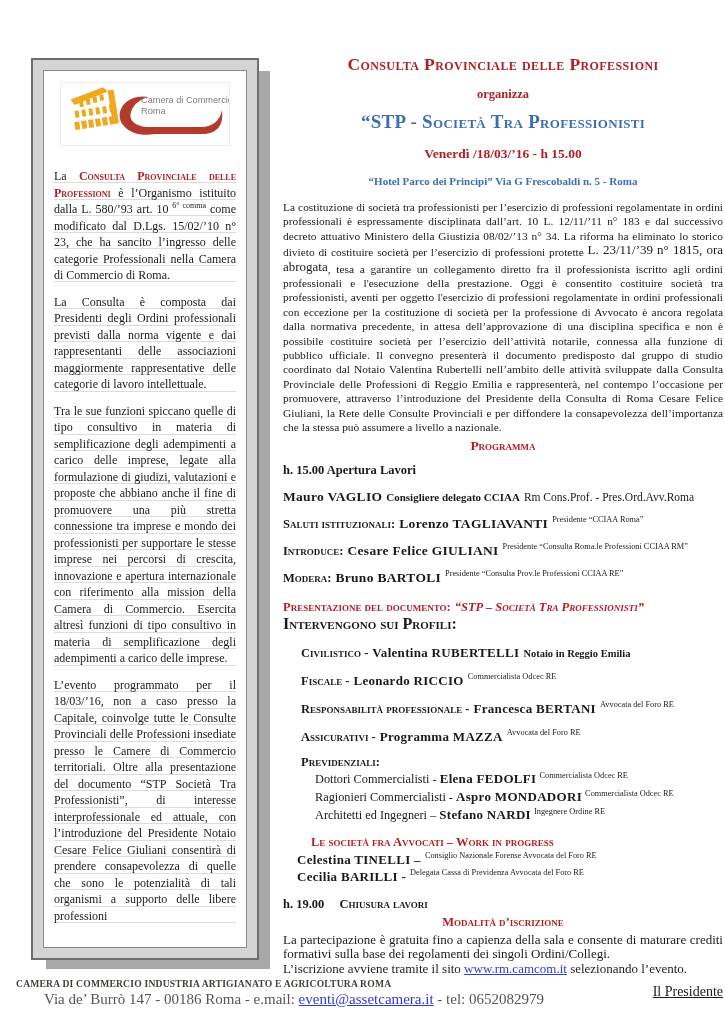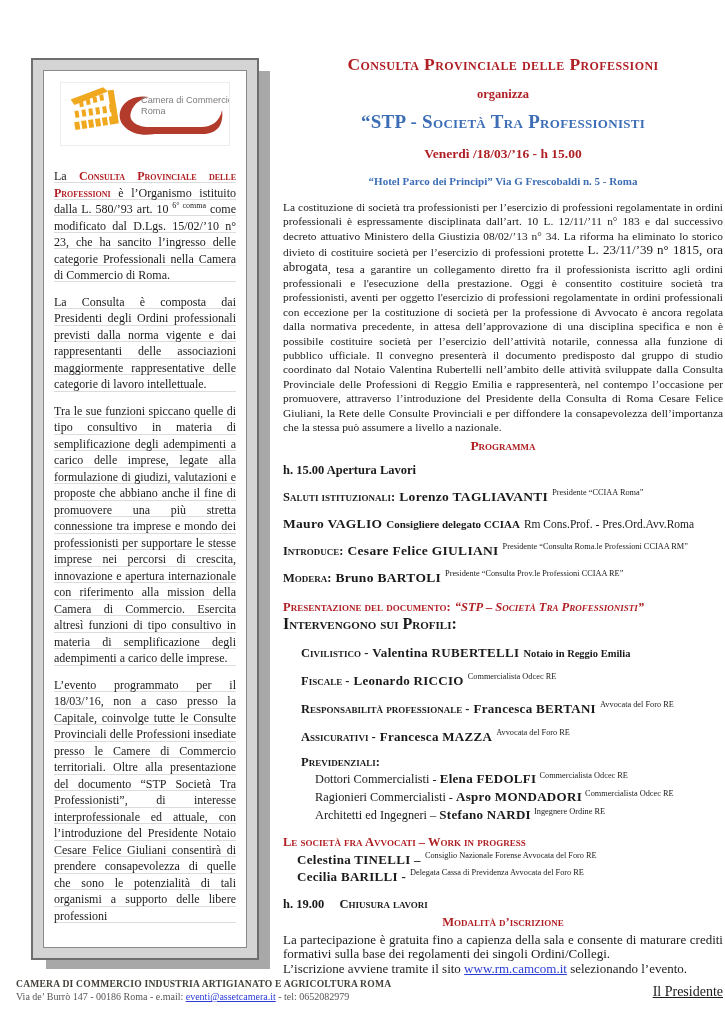--- a/index.html
+++ b/index.html
@@ -46,33 +46,33 @@
   .midbold{font-weight:bold;font-size:11px;}
   .rest{font-size:11.5px;}
   .pres-head{margin-top:11px;color:#b01f24;}
   .sc-red{font-variant:small-caps;font-weight:bold;font-size:12.5px;color:#b01f24;}
   .sc-red.italic{font-style:italic;}
   .sc-black{font-variant:small-caps;font-weight:bold;font-size:16px;}
   .profile{margin:10px 0 0 18px;}
   .qual-bold{font-weight:bold;font-size:10.5px;}
   .prev-head{margin:10px 0 0 18px;display:block;}
   .prev-item{margin:1.5px 0 0 32px;font-size:12.3px;line-height:15.5px;}
-  .avv-head{margin-top:11px;display:block;}
+  .avv-head{margin-top:11px;display:block;margin-left:28px;}
   .avv-item{margin:1px 0 0 14px;line-height:15.5px;}
   .closing{margin-top:12px;font-weight:bold;font-size:12.5px;}
   .closing-time{margin-right:12px;}
   .iscr-head{margin-top:3px;text-align:center;display:block;}
   .iscr{margin:3px 0 8px 0;font-size:13px;line-height:14.6px;text-align:justify;}
   .link{color:#2b3bd6;text-decoration:underline;cursor:pointer;}
   .sig{margin-top:4px;text-align:right;}
   .sig1{font-size:14px;text-decoration:underline;}
   
   .footer{position:absolute;left:16px;top:978px;width:707px;text-align:left;color:#44403a;}
   .f1{font-weight:bold;font-size:9.6px;letter-spacing:.2px;}
-  .f2{font-size:10px;margin-top:2px;color:#555;}
+  .f2{font-size:15px;margin-top:2px;color:#555;margin-left:28px;}
 </style>
 </head>
 <body>
 
 <div class="page">
 
   <aside class="sidebar-box">
     <div class="logo-card">
       <svg width="168" height="58" viewBox="0 0 168 58">
         <rect x="0" y="0" width="168" height="58" fill="#ffffff"></rect>
@@ -120,32 +120,32 @@
     <div class="datetime">Venerdì /18/03/’16 - h 15.00</div>
     <div class="venue">“Hotel Parco dei Principi” Via G Frescobaldi n. 5 - Roma</div>
 
     <p class="intro"><span>La costituzione di società tra professionisti per l’esercizio di professioni regolamentate in ordini professionali è espressamente disciplinata dall’art. 10 L. 12/11/’11 n° 183 e dal successivo decreto attuativo Ministero della Giustizia 08/02/’13 n° 34. La riforma ha eliminato lo storico divieto di costituire società per l’esercizio di professioni protette </span><span class="lawnote">L. 23/11/’39 n° 1815, ora abrogata</span><span>, tesa a garantire un collegamento diretto fra il professionista iscritto agli ordini professionali e l'esecuzione della prestazione. Oggi è consentito costituire società tra professionisti, aventi per oggetto l'esercizio di professioni regolamentate in ordini professionali con eccezione per la costituzione di società per la professione di Avvocato è ancora regolata dalla normativa precedente, in attesa dell’approvazione di una disciplina specifica e non è possibile costituire società per l’esercizio dell’attività notarile, connessa alla funzione di pubblico ufficiale. Il convegno presenterà il documento predisposto dal gruppo di studio coordinato dal Notaio Valentina Rubertelli nell’ambito delle attività sviluppate dalla Consulta Provinciale delle Professioni di Reggio Emilia e rappresenterà, nel contempo l’occasione per promuovere, attraverso l’introduzione del Presidente della Consulta di Roma Cesare Felice Giuliani, la Rete delle Consulte Provinciali e per diffondere la consapevolezza dell’importanza che la stessa può assumere a livello a nazionale.</span></p>
 
     <h2 class="programma">Programma</h2>
 
     <div class="pl apertura">h. 15.00 Apertura Lavori</div>
 
     <div class="pl">
+      <span class="pname big">Mauro VAGLIO</span>
+      <span class="midbold">Consigliere delegato CCIAA</span>
+      <span class="rest">Rm Cons.Prof. - Pres.Ord.Avv.Roma</span>
+    </div>
+
+    <div class="pl">
       <span class="sc-label">Saluti istituzionali:</span>
       <span class="pname big">Lorenzo TAGLIAVANTI</span>
       <sup class="q">Presidente “CCIAA Roma”</sup>
     </div>
 
     <div class="pl">
-      <span class="pname big">Mauro VAGLIO</span>
-      <span class="midbold">Consigliere delegato CCIAA</span>
-      <span class="rest">Rm Cons.Prof. - Pres.Ord.Avv.Roma</span>
-    </div>
-
-    <div class="pl">
       <span class="sc-label">Introduce:</span>
       <span class="pname big">Cesare Felice GIULIANI</span>
       <sup class="q">Presidente “Consulta Roma.le Professioni  CCIAA RM”</sup>
     </div>
 
     <div class="pl">
       <span class="sc-label">Modera:</span>
       <span class="pname big">Bruno BARTOLI</span>
       <sup class="q">Presidente “Consulta Prov.le Professioni  CCIAA RE”</sup>
     </div>
@@ -166,21 +166,21 @@
       <span class="pname">Leonardo RICCIO</span>
       <sup class="q">Commercialista Odcec RE</sup>
     </div>
     <div class="profile">
       <span class="sc-label">Responsabilità professionale -</span>
       <span class="pname">Francesca BERTANI</span>
       <sup class="q">Avvocata del Foro RE</sup>
     </div>
     <div class="profile">
       <span class="sc-label">Assicurativi -</span>
-      <span class="pname">Francesca MAZZA</span>
+      <span class="pname">Programma MAZZA</span>
       <sup class="q">Avvocata del Foro RE</sup>
     </div>
 
     <span class="sc-label prev-head">Previdenziali:</span>
     <div class="prev-item"><span>Dottori Commercialisti - </span><span class="pname">Elena FEDOLFI</span> <sup class="q">Commercialista Odcec RE</sup></div>
     <div class="prev-item"><span>Ragionieri Commercialisti - </span><span class="pname">Aspro MONDADORI</span> <sup class="q">Commercialista Odcec RE</sup></div>
     <div class="prev-item"><span>Architetti ed Ingegneri – </span><span class="pname">Stefano NARDI</span> <sup class="q">Ingegnere Ordine RE</sup></div>
 
     <span class="sc-red avv-head">Le società fra Avvocati – Work in progress</span>
     <div class="avv-item"><span class="pname">Celestina TINELLI –</span> <sup class="q">Consiglio Nazionale Forense Avvocata del Foro RE</sup></div>

